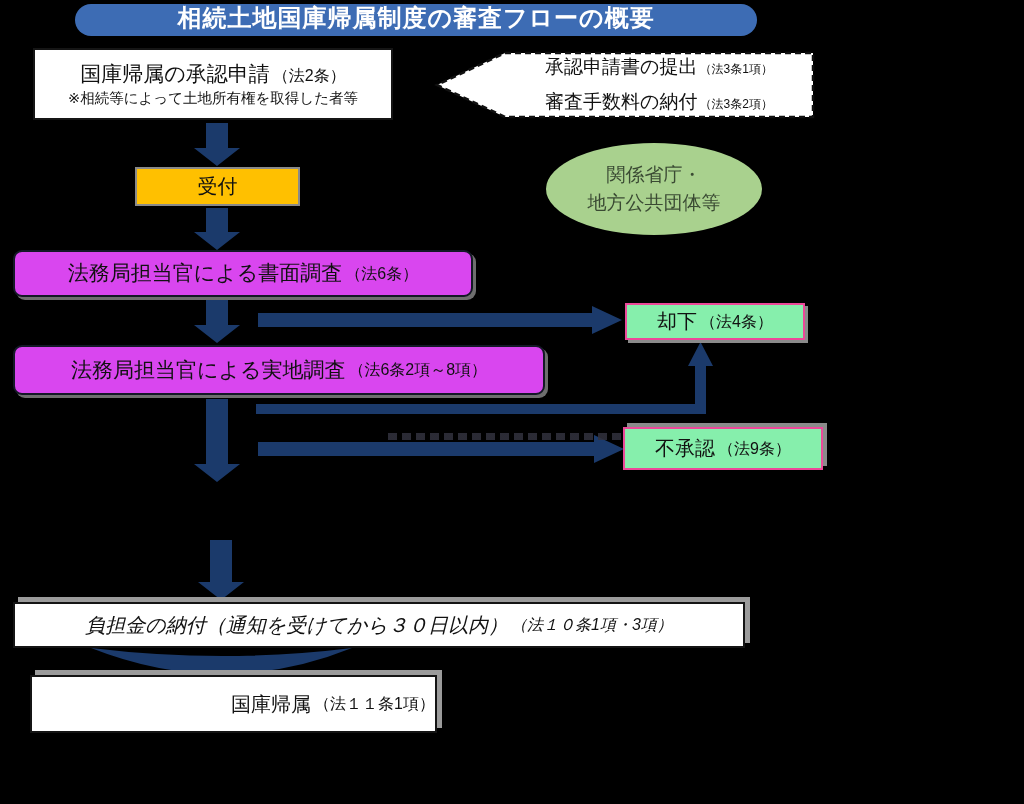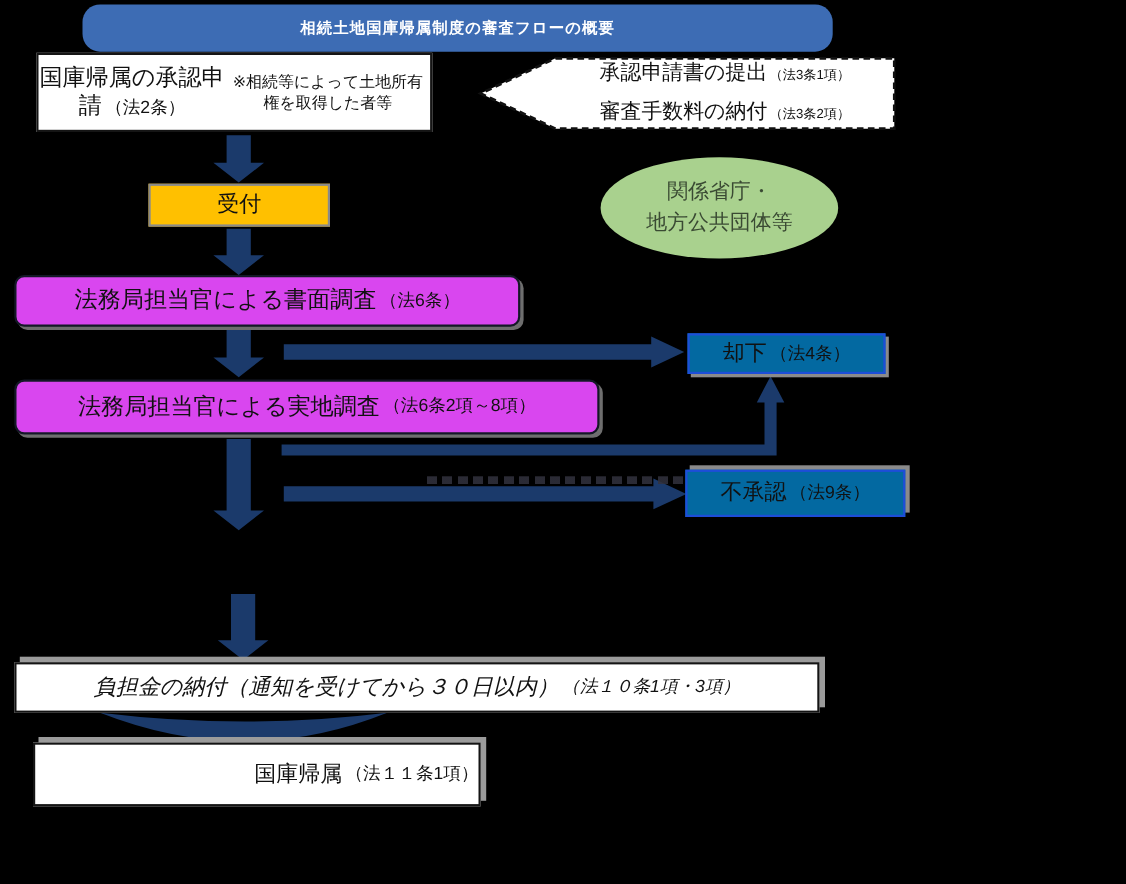--- a/index.html
+++ b/index.html
@@ -4,26 +4,26 @@
 <style>
   html,body{margin:0;padding:0;background:#000;}
   .canvas{
     position:relative;width:1024px;height:804px;background:#000;overflow:hidden;
     font-family:"Liberation Sans","DejaVu Sans",sans-serif;color:#111;
   }
   .layer{position:absolute;left:0;top:0;width:1024px;height:804px;z-index:1;}
   .box{position:absolute;display:flex;align-items:center;justify-content:center;
        box-sizing:border-box;z-index:2;text-align:center;line-height:1.25;}
   .titlebar{
-    left:75px;top:4px;width:682px;height:43px;background:#3d6cb4;border-radius:16px;
-    color:#fff;font-weight:bold;font-size:14px;letter-spacing:1px;
+    left:75px;top:4px;width:682px;height:32px;background:#3d6cb4;border-radius:16px;
+    color:#fff;font-weight:bold;font-size:24px;letter-spacing:1px;font-family:Liberation Mono, monospace;
   }
   .appbox{
     left:33px;top:48px;width:360px;height:72px;background:#fff;border:2px solid #151515;
-    flex-direction:row;
+    flex-direction:column;
   }
   .appbox .l1{font-size:21px;}
   .appbox .note{font-size:14.5px;margin-top:1px;}
   .callout-text{
     position:absolute;left:506px;top:56px;width:306px;height:58px;z-index:2;
     display:flex;flex-direction:column;justify-content:space-between;text-align:center;
   }
   .callout-text .row{font-size:19px;line-height:1.2;}
   .reception{
     left:135px;top:167px;width:165px;height:39px;background:#ffc000;
@@ -31,21 +31,21 @@
   }
   .agencies{
     left:546px;top:143px;width:216px;height:92px;background:#a9d18e;border-radius:50%;
     flex-direction:column;font-size:19px;color:#3a4a33;line-height:1.45;
   }
   .proc{background:#d946ef;border:2px solid #141826;border-radius:9px;
         box-shadow:3px 3px 0 #6e6e6e;}
   .docreview{left:13px;top:250px;width:460px;height:47px;font-size:21px;}
   .fieldsurvey{left:13px;top:345px;width:532px;height:50px;font-size:21px;justify-content:center;}
   .approval{left:3px;top:486px;width:578px;height:52px;font-size:21px;}
-  .warn{background:#0369a1;border:2px solid #1d4ed8;}
+  .warn{background:#86efac;border:2px solid #ec4899;}
   .rejection{left:625px;top:303px;width:180px;height:37px;font-size:20px;
              box-shadow:3px 3px 0 #8a8a8a;}
   .disapproval{left:623px;top:427px;width:200px;height:43px;font-size:20px;
              box-shadow:4px -4px 0 #8a8a8a;}
   .whitebox{background:#fff;border:2px solid #141414;box-shadow:5px -5px 0 #9b9b9b;}
   .payment{left:13px;top:602px;width:732px;height:46px;font-size:20px;font-style:italic;}
   .attribution{left:30px;top:675px;width:407px;height:58px;font-size:20px;justify-content:flex-end;}
   .ref{font-size:16px;margin-left:3px;}
   .ref-sm{font-size:12px;margin-left:2px;}
   .clipped{

